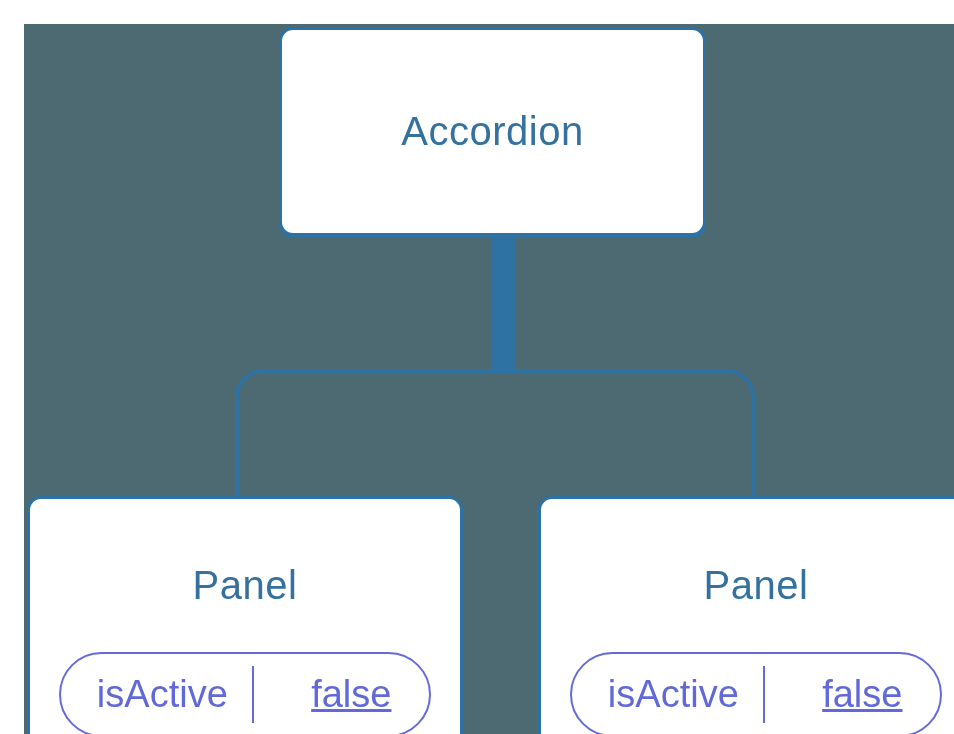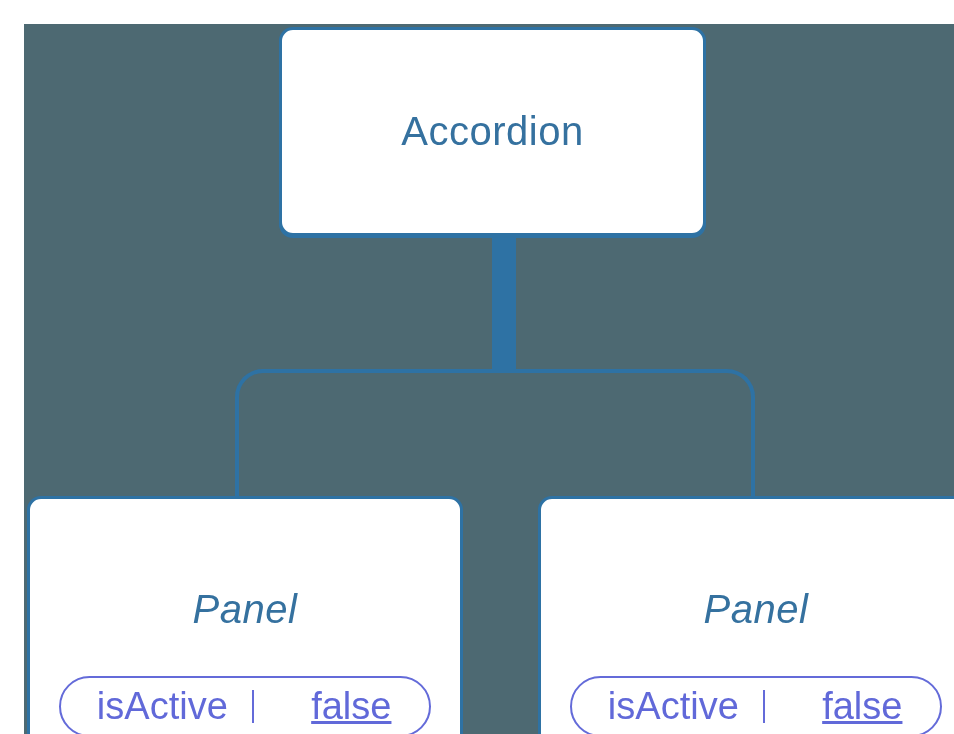--- a/index.html
+++ b/index.html
@@ -39,21 +39,21 @@
     color: var(--color-title_text);
     font-size: 40px;
     font-weight: 500;
     letter-spacing: 0.5px;
   }
   .node-panel {
     width: 436px; height: 256px;
     top: 472px;
     display: flex; flex-direction: column; align-items: center;
   }
-  .node-panel .node-title { margin-top: 64px; font-style: italic; }
+  .node-panel .node-title { margin-top: 40px; }
   .node-panel-left  { left: 3px; }
   .node-panel-right { left: 514px; }
 
   
   .stem {
     position: absolute;
     left: 468px; top: 212px;
     width: 4px; height: 136px;
     background: var(--color-line);
   }

